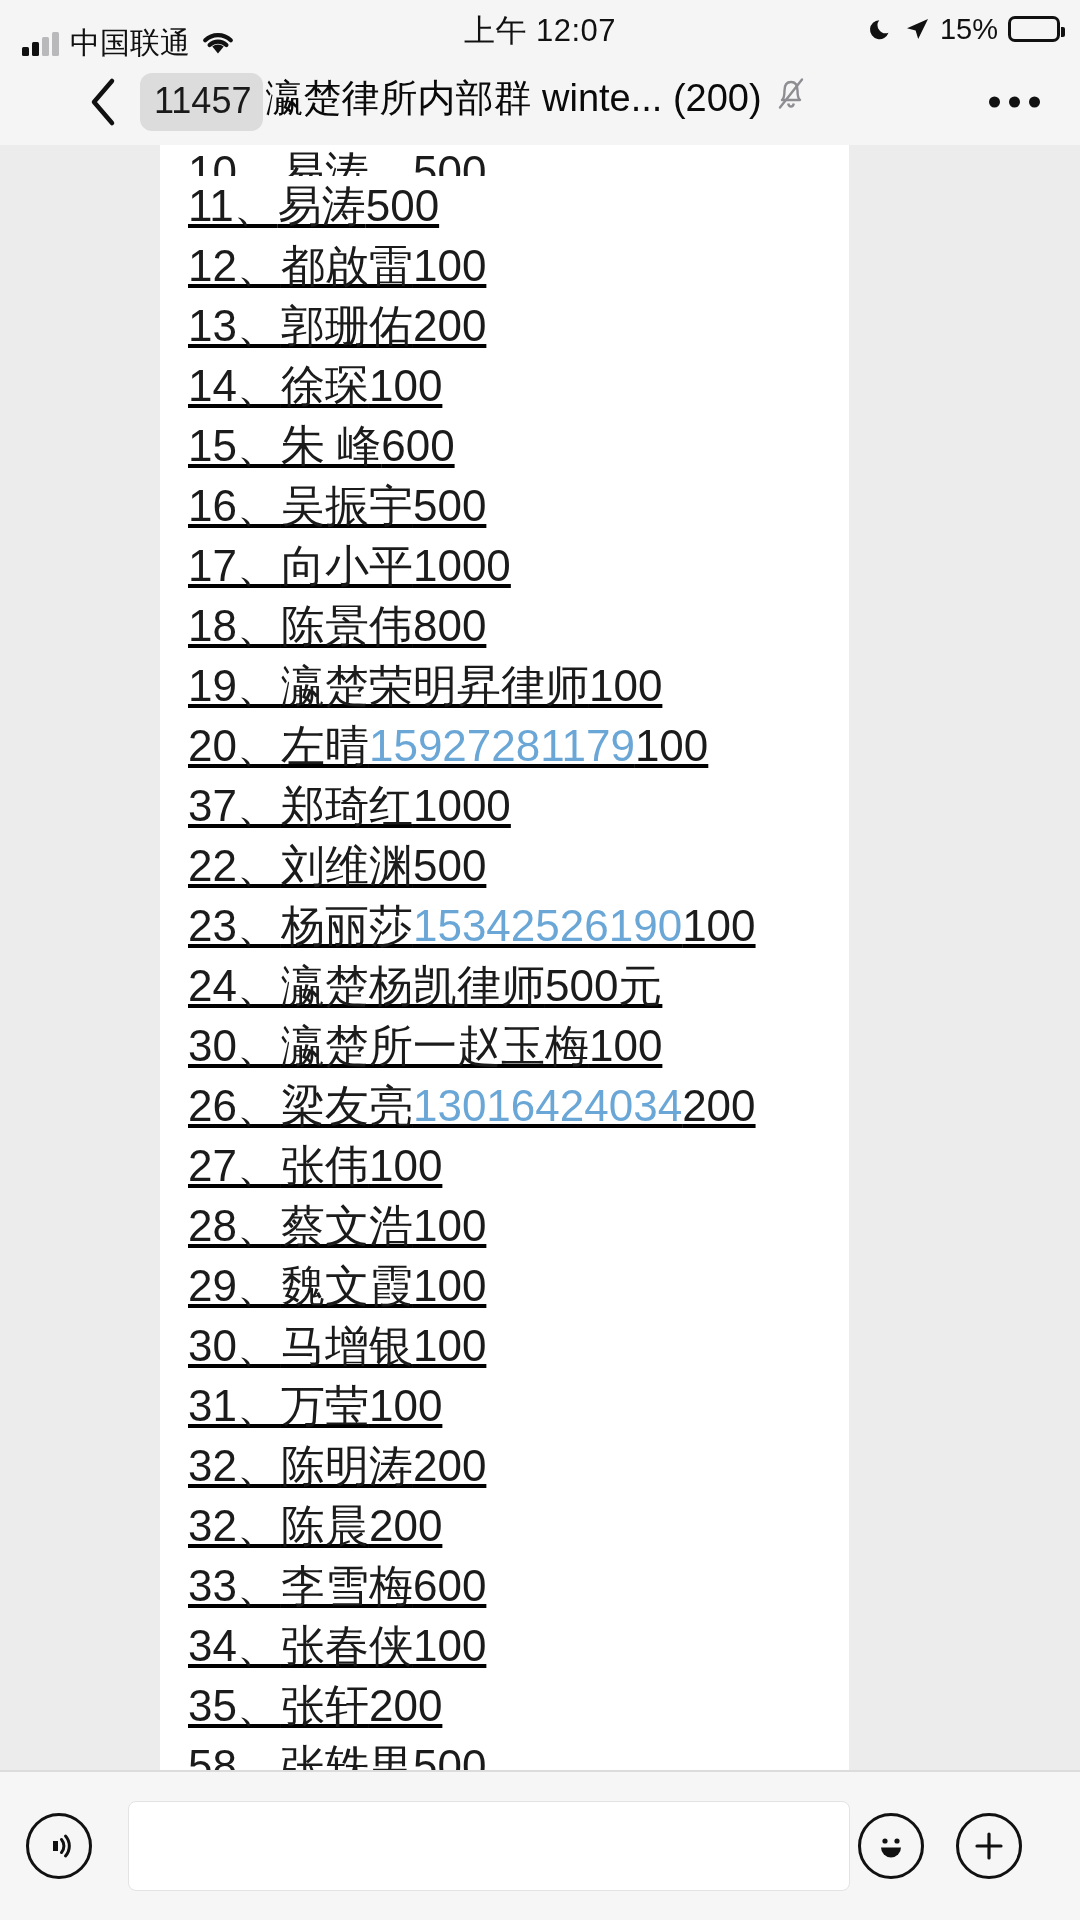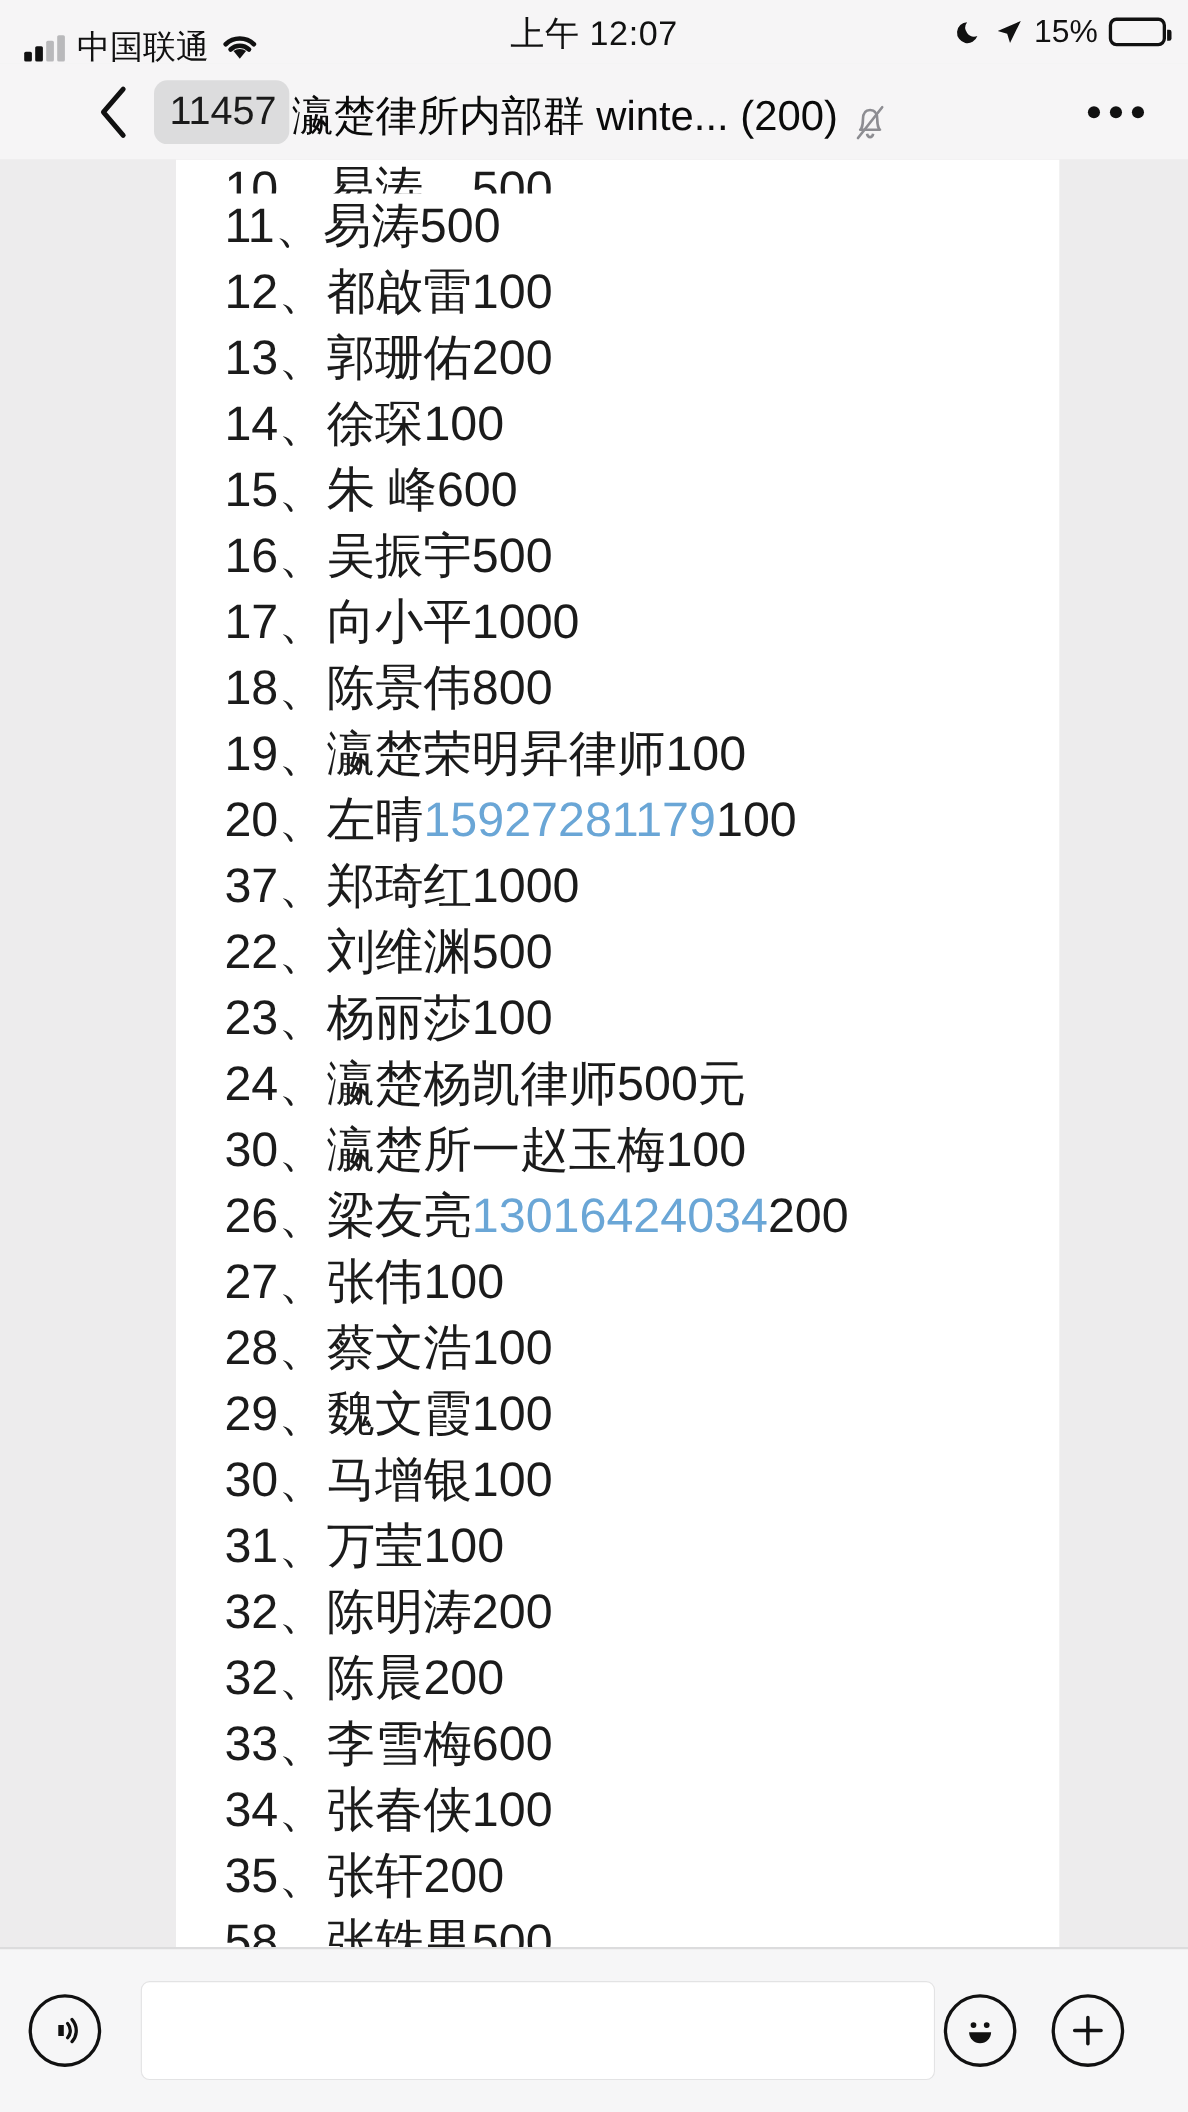--- a/index.html
+++ b/index.html
@@ -50,21 +50,21 @@
     position:absolute; top:58px; left:0; width:1080px; height:87px;
     background:#f6f5f6;
     display:flex; align-items:center;
   }
   .nav-back{
     position:absolute; left:88px; top:50%; transform:translateY(-50%);
     width:30px; height:50px; cursor:pointer;
   }
   .nav-title-wrap{
     position:absolute; left:140px; top:50%; transform:translateY(-50%);
-    display:flex; align-items:flex-end; gap:0px;
+    display:flex; align-items:flex-start; gap:0px;
     max-width:780px;
   }
   .unread-badge{
     background:#dcdcdd; color:#1a1a1a;
     font-size:36px; line-height:1;
     padding:10px 12px 12px 14px;
     border-radius:12px; margin-right:2px;
     letter-spacing:0px;
   }
   .nav-title{
@@ -77,24 +77,25 @@
     display:flex; gap:9px; cursor:pointer;
   }
   .nav-more span{ width:11px; height:11px; border-radius:50%; background:#111; display:block; }
 
   
   .chat{
     position:absolute; top:145px; left:0; width:1080px; height:1625px;
     background:#edeced; overflow:hidden;
   }
   .bubble{
-    position:absolute; left:160px; top:0px; width:803px;
+    position:absolute; left:160px; top:0px; width:689px;
     background:#ffffff;
-    padding:0 0 40px 16px;
+    padding:0 0 40px 0;
     box-shadow:0 0 0 0 rgba(0,0,0,0);
+    text-decoration:underline;
   }
   .bubble-inner{ padding:0 20px 0 28px; }
   .row{
     display:flex; align-items:baseline;
     font-size:44px; line-height:60px; color:#1b1b1b;
     white-space:nowrap;
     letter-spacing:0px;
   }
   .row .idx{ display:inline-block; }
   .row .name{ display:inline-block; }
@@ -265,20 +266,21 @@
             <span class="amt"> 1000</span>
           </div>
           <div class="row">
             <span class="idx">22、</span>
             <span class="name"> 刘维渊</span>
             <span class="amt"> 500</span>
           </div>
           <div class="row">
             <span class="idx">23、</span>
             <span class="name"> 杨丽莎</span>
+            <span class="phone">15342526190</span>
             <span class="amt"> 100</span>
           </div>
           <div class="row">
             <span class="idx">24、</span>
             <span class="name"> 瀛楚杨凯律师</span>
             <span class="amt"> 500元</span>
           </div>
           <div class="row">
             <span class="idx">30、</span>
             <span class="name"> 瀛楚所一赵玉梅</span>

